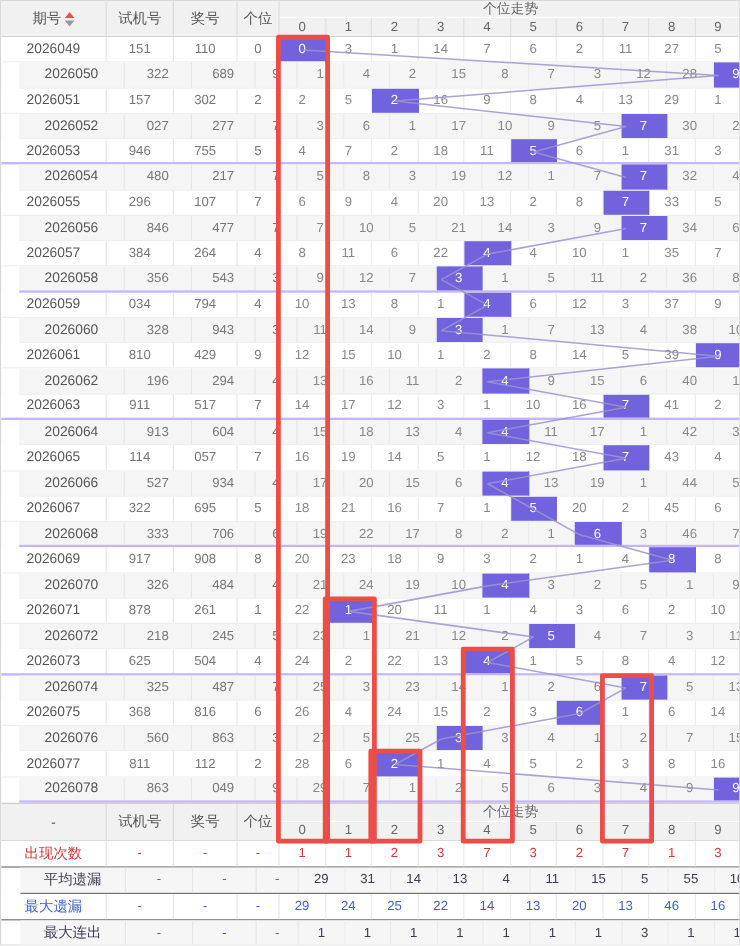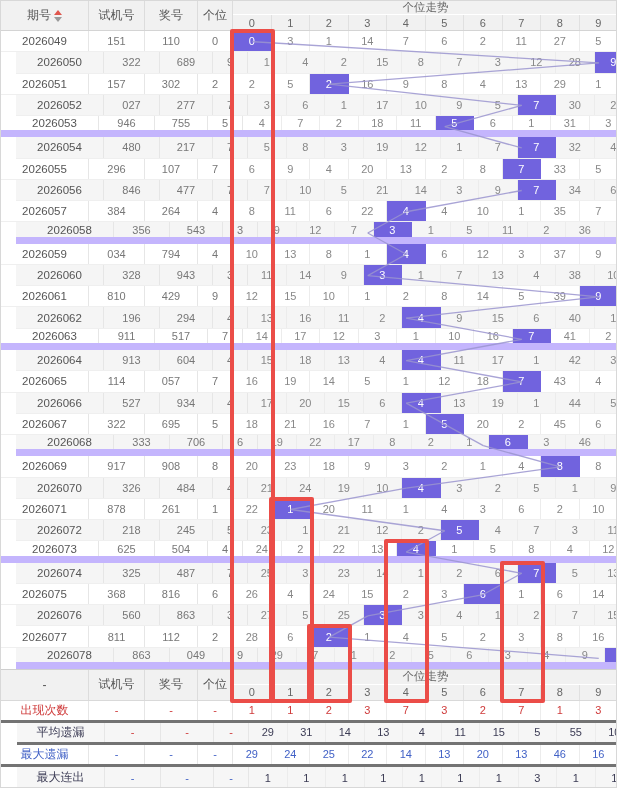--- a/index.html
+++ b/index.html
@@ -27,35 +27,35 @@
   .hdr-digits .c-d { font-size:11px; color:#666; border-right:1px solid #e0e0e0; }
 
   .sort { display:inline-flex; flex-direction:column; margin-left:3px; gap:2px; cursor:pointer; }
   .sort i { display:block; width:0; height:0; border-left:4px solid transparent; border-right:4px solid transparent; }
   .sort .up { border-bottom:5px solid var(--sort-up); }
   .sort .dn { border-top:5px solid var(--sort-dn); }
 
   
   .drow { display:flex; height:21.266px; border-bottom:1px solid #efefef; background:#fff; }
   .drow.alt { background:#f5f5f5;margin-left:15px; }
-  .drow.grp { border-bottom:7px solid #c4b5fd;padding-left:10px; }
+  .drow.grp { border-bottom:2px solid #c4b5fd; }
   .c-d.hit { background:var(--purple); color:#fff; border-right:1px solid var(--purple); }
 
   
   .fhdr { display:flex; height:32px; background:#f1f1f1; border-top:1px solid #cfcfcf;
           border-bottom:1px solid #d9d9d9; color:#555; }
   .fhdr .cell { border-right:1px solid #dcdcdc; font-size:12px; }
   .fhdr-right { flex:0 0 385px; display:flex; flex-direction:column; }
   .fhdr-trend { height:15px; display:flex; align-items:center; justify-content:center;
                 border-bottom:1px solid #fff; font-size:11.5px; color:#666; }
   .fhdr-digits { height:15px; display:flex; }
   .fhdr-digits .c-d { font-size:11px; color:#666; border-right:1px solid #e0e0e0; }
 
   
-  .srow { display:flex; height:22px; border-bottom:3px solid #737373; background:#fff; font-size:11px; }
+  .srow { display:flex; height:22px; border-bottom:1px solid #737373; background:#fff; font-size:11px; }
   .srow.alt { background:#f6f6f6;margin-left:16px; }
   .srow:last-child { border-bottom:none; }
   .srow .c-issue { font-size:12px; }
 
   
   .trendline { position:absolute; left:232px; top:30px; width:385px; height:638px;
                pointer-events:none; z-index:5; }
   .redbox { position:absolute; border:4px solid var(--boxred); border-radius:2px;
             pointer-events:none; z-index:7; }
 </style>

